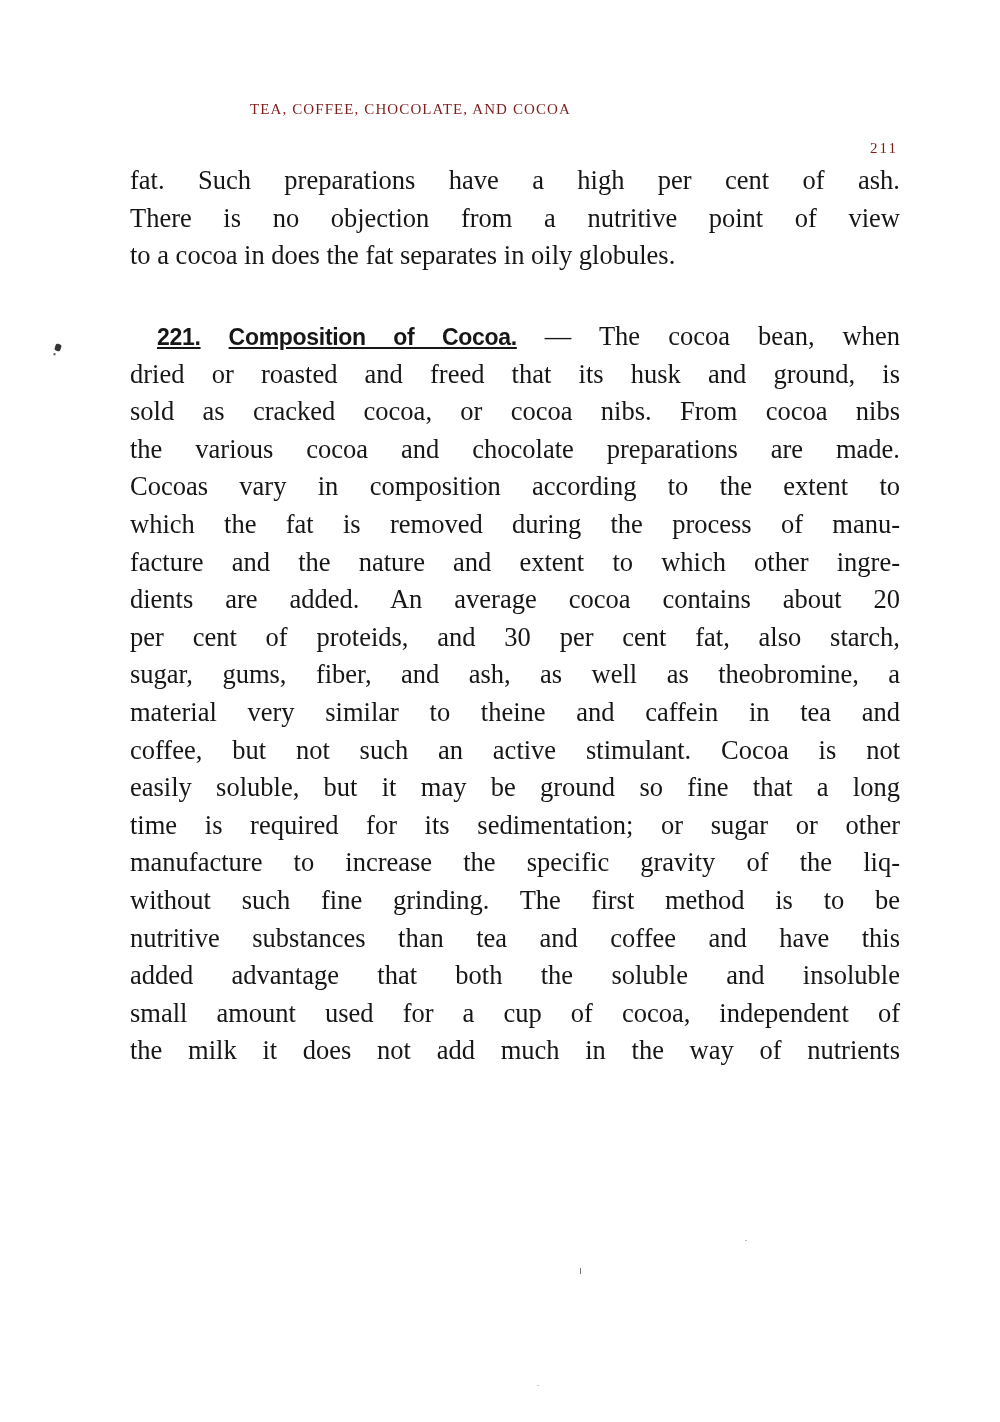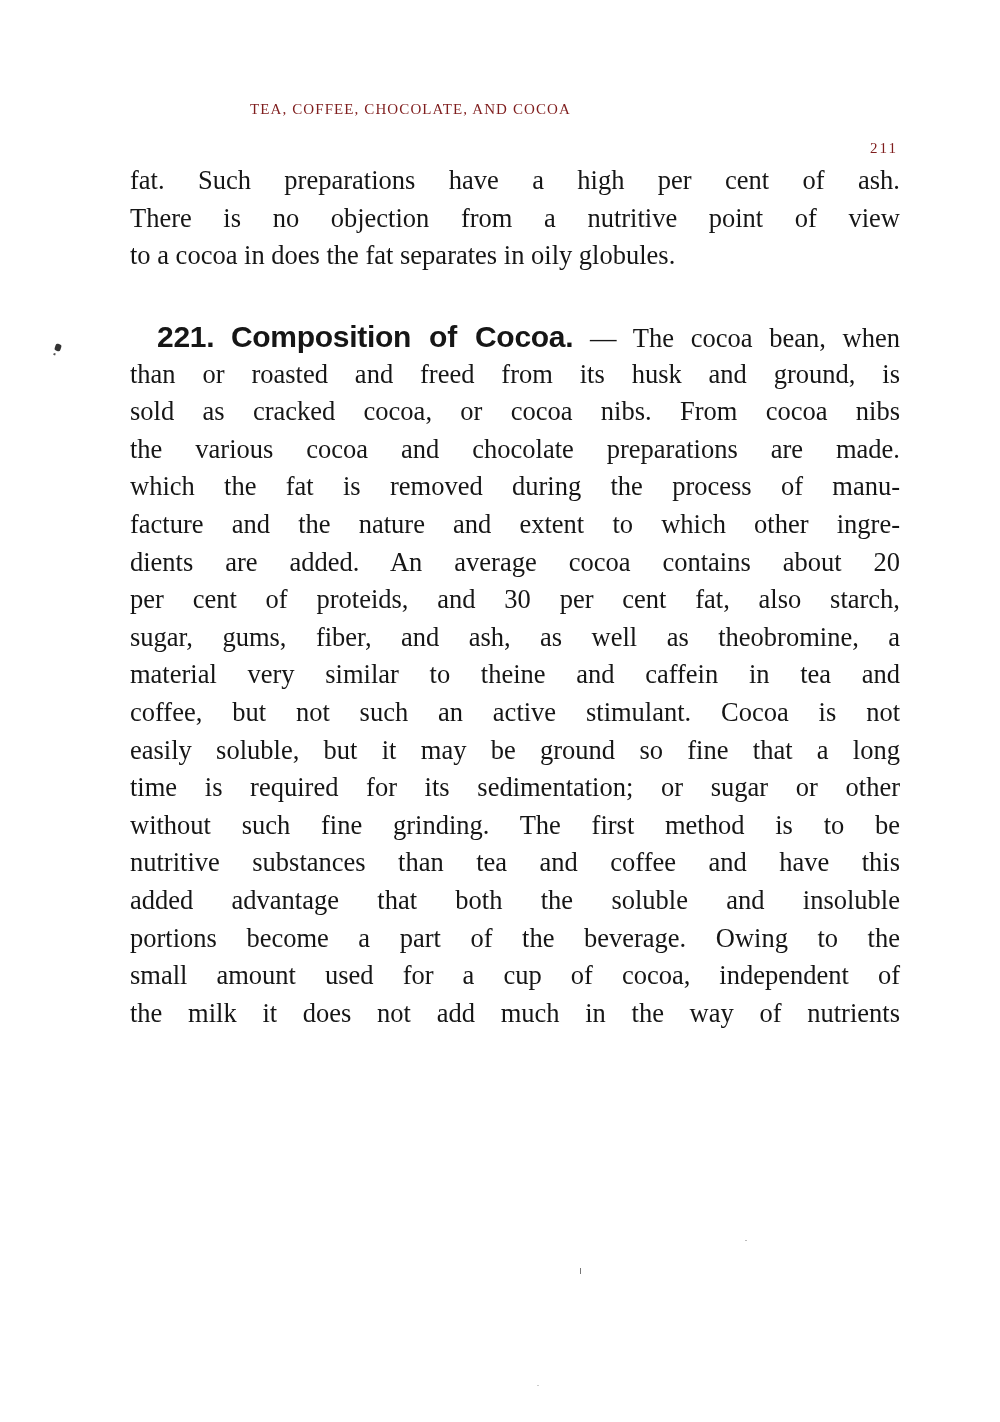--- a/index.html
+++ b/index.html
@@ -55,22 +55,23 @@
     }
     .line.last {
       text-align-last: left;
     }
     .line.indent {
       padding-left: 27px;
     }
     .sec-num, .sec-title {
       font-family: "Liberation Sans", "DejaVu Sans", sans-serif;
       font-weight: bold;
-      font-size: 30px;
+      font-size: 23px;
       letter-spacing: -0.3px;
+      text-decoration: underline;
     }
     .para-1 { top: 162px; }
     .para-2 { top: 318px; }
     .margin-mark {
       position: absolute;
       left: 55px;
       top: 344px;
       width: 6px;
       height: 7px;
       background: #333;
@@ -106,35 +107,36 @@
 <div class="block para-1">
   <span class="line">fat.  Such preparations have a high per cent of ash.</span>
   <span class="line">There is no objection from a nutritive point of view</span>
   <span class="line last">to a cocoa in does the fat separates in oily globules.</span>
 </div>
 
 <div class="margin-mark"></div>
 
 <div class="block para-2">
   <span class="line indent"><span class="sec-num">221.</span> <span class="sec-title">Composition of Cocoa.</span> <span>— The cocoa bean, when</span></span>
-  <span class="line">than or roasted and freed from its husk and ground, is</span>
+  <span class="line">dried or roasted and freed that its husk and ground, is</span>
   <span class="line">sold as cracked cocoa, or cocoa nibs.  From cocoa nibs</span>
   <span class="line">the various cocoa and chocolate preparations are made.</span>
+  <span class="line">Cocoas vary in composition according to the extent to</span>
   <span class="line">which the fat is removed during the process of manu-</span>
   <span class="line">facture and the nature and extent to which other ingre-</span>
   <span class="line">dients are added.  An average cocoa contains about 20</span>
   <span class="line">per cent of proteids, and 30 per cent fat, also starch,</span>
   <span class="line">sugar, gums, fiber, and ash, as well as theobromine, a</span>
   <span class="line">material very similar to theine and caffein in tea and</span>
   <span class="line">coffee, but not such an active stimulant.  Cocoa is not</span>
   <span class="line">easily soluble, but it may be ground so fine that a long</span>
   <span class="line">time is required for its sedimentation; or sugar or other</span>
+  <span class="line">manufacture to increase the specific gravity of the liq-</span>
   <span class="line">without such fine grinding.  The first method is to be</span>
   <span class="line">nutritive substances than tea and coffee and have this</span>
   <span class="line">added advantage that both the soluble and insoluble</span>
-  <span class="line">portions become a part of the beverage.  Owing to the</span>
   <span class="line">small amount used for a cup of cocoa, independent of</span>
   <span class="line">the milk it does not add much in the way of nutrients</span>
 </div>
 
 <div class="speck speck-1"></div>
 <div class="speck speck-2"></div>
 <div class="speck speck-3"></div>
 
 </body></html>

